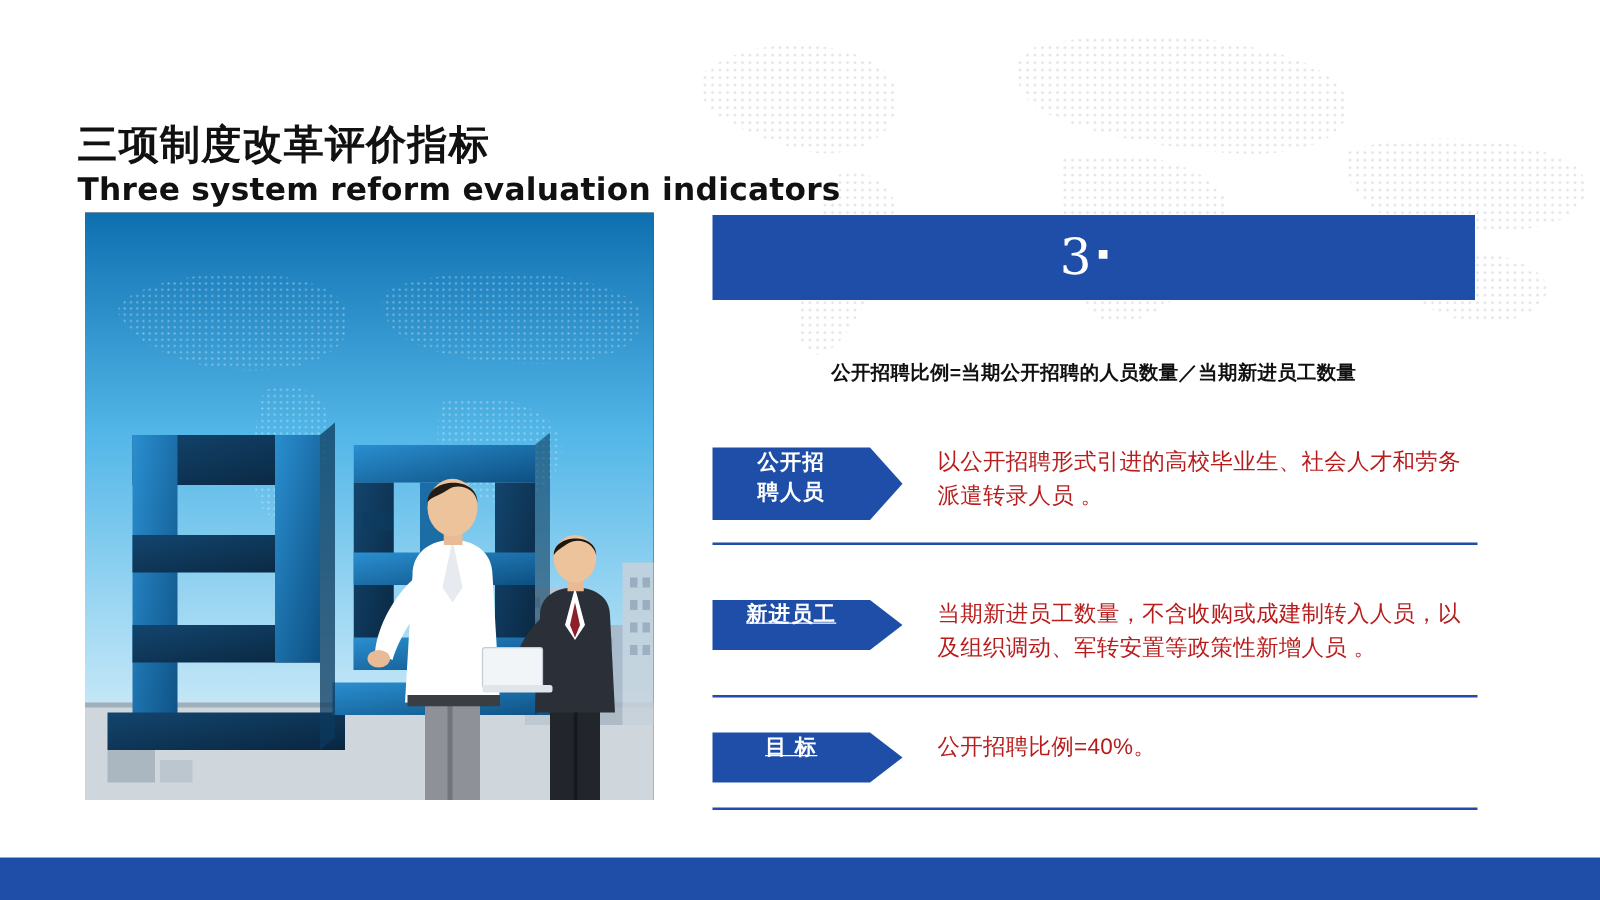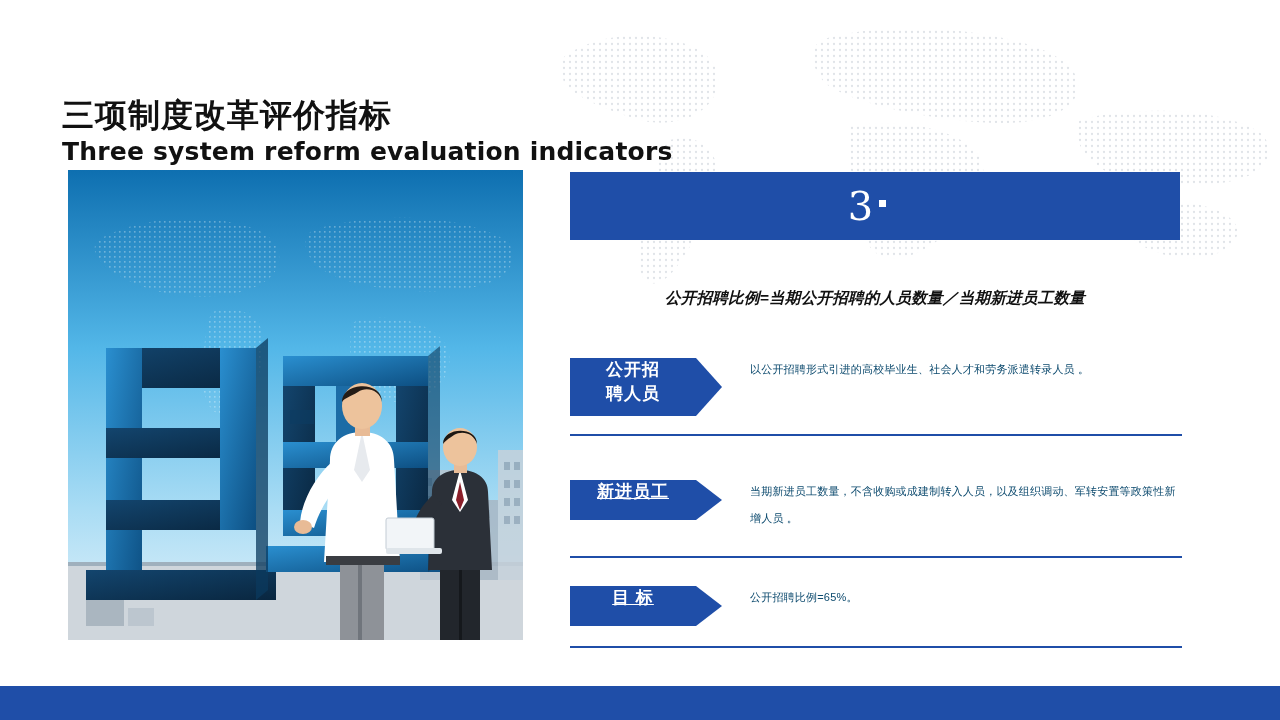--- a/index.html
+++ b/index.html
@@ -101,21 +101,20 @@
   .formula {
     position: absolute;
     left: 570px;
     top: 288px;
     width: 610px;
     text-align: center;
     font-size: 15.5px;
     font-weight: bold;
     color: #111111;
     letter-spacing: 0.3px;
-    font-style: italic;
   }
 
   
   .row {
     position: absolute;
     left: 570px;
     width: 612px;
   }
   .row-1 { top: 358px; }
   .row-2 { top: 480px; }
@@ -158,22 +157,22 @@
   .tag-arrow.one-line {
     border-width: 20px 0 20px 26px;
     border-color: transparent transparent transparent #1f4ea8;
   }
 
   .desc {
     position: absolute;
     left: 180px;
     top: -2px;
     width: 432px;
-    font-size: 11px;
-    color: #0c4a6e;
+    font-size: 18px;
+    color: #b91c1c;
     line-height: 27px;
     letter-spacing: 0.2px;
   }
 
   .row-rule {
     position: absolute;
     left: 0;
     width: 612px;
     height: 2px;
     background: #1f4ea8;
@@ -382,17 +381,17 @@
   <div class="tag-arrow one-line"></div>
   <div class="desc">当期新进员工数量，不含收购或成建制转入人员，以及组织调动、军转安置等政策性新增人员 。</div>
   <div class="row-rule"></div>
 </div>
 
 <div class="row row-3">
   <div class="tag one-line">
     <span class="tl">目  标</span>
   </div>
   <div class="tag-arrow one-line"></div>
-  <div class="desc">公开招聘比例=65%。</div>
+  <div class="desc">公开招聘比例=40%。</div>
   <div class="row-rule"></div>
 </div>
 
 <div class="bottom-bar"></div>
 
 </body></html>

